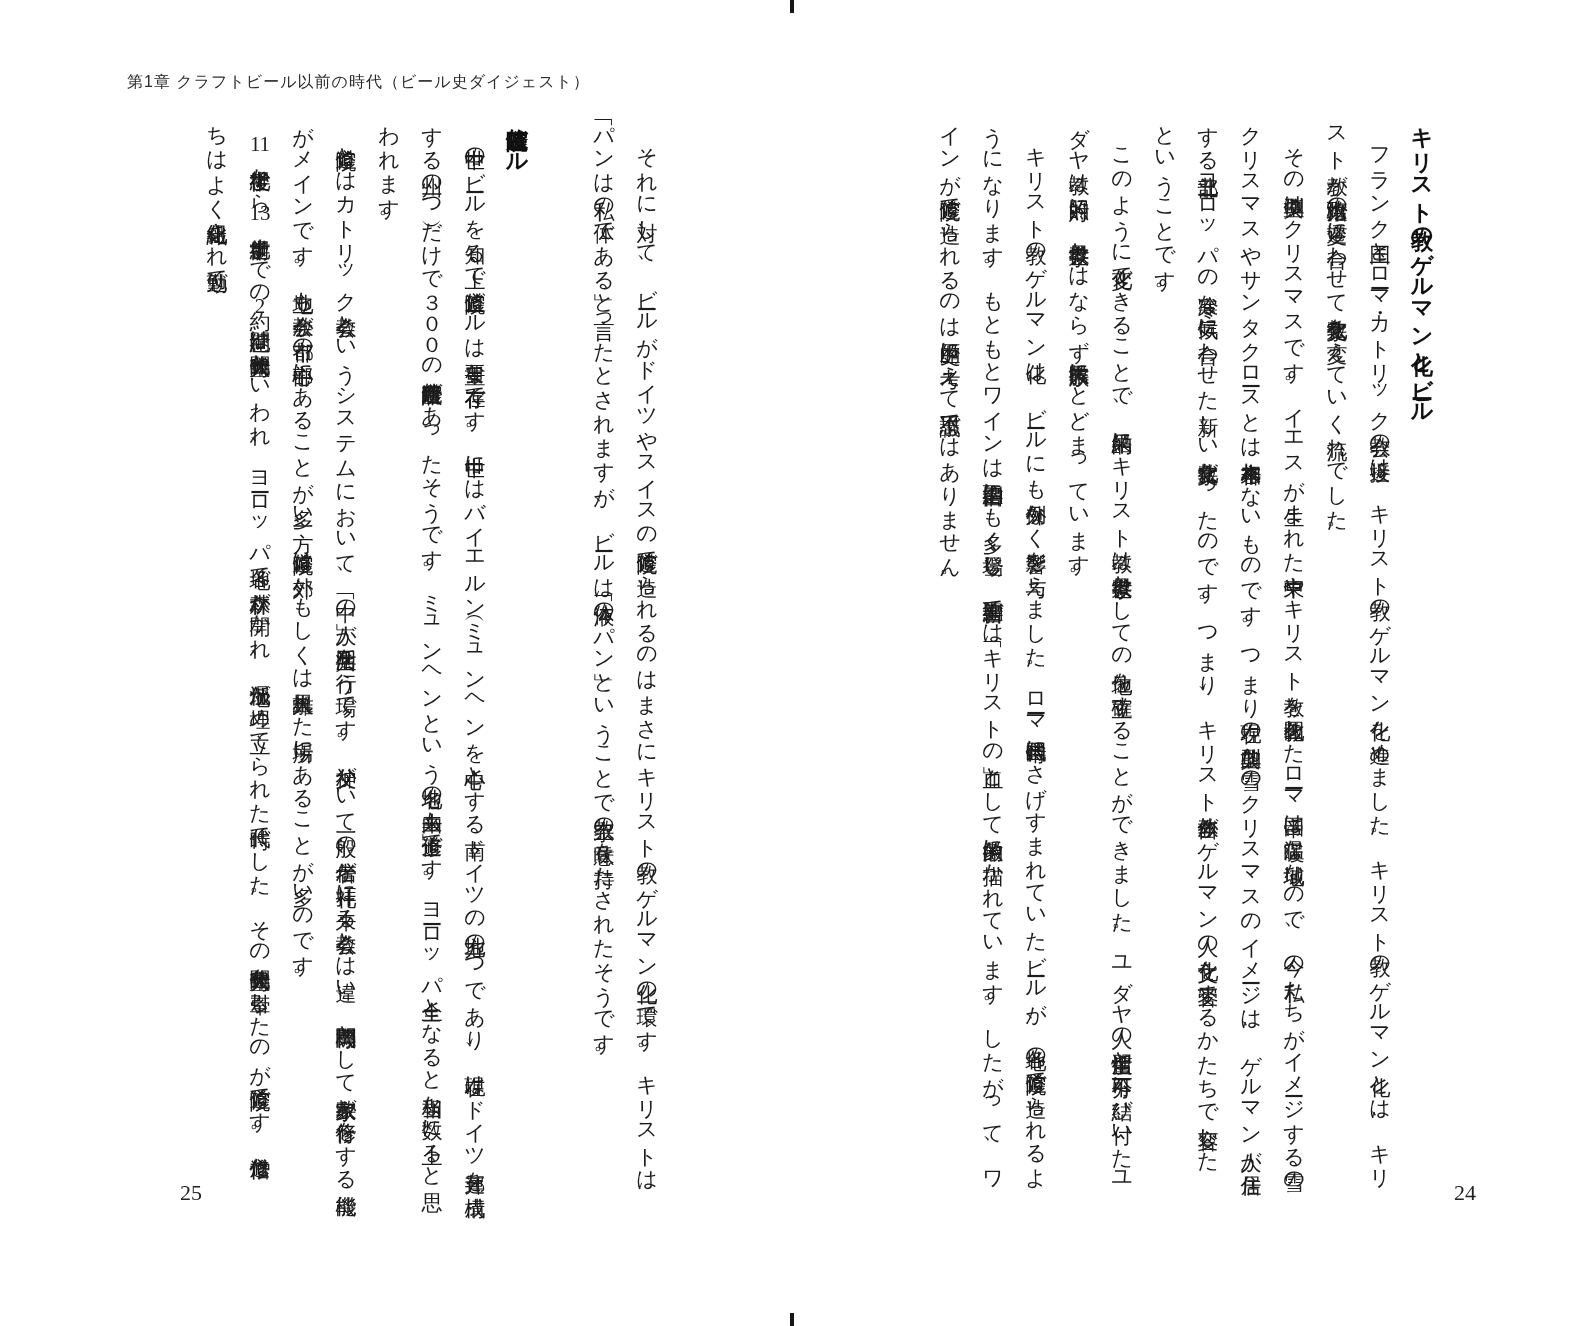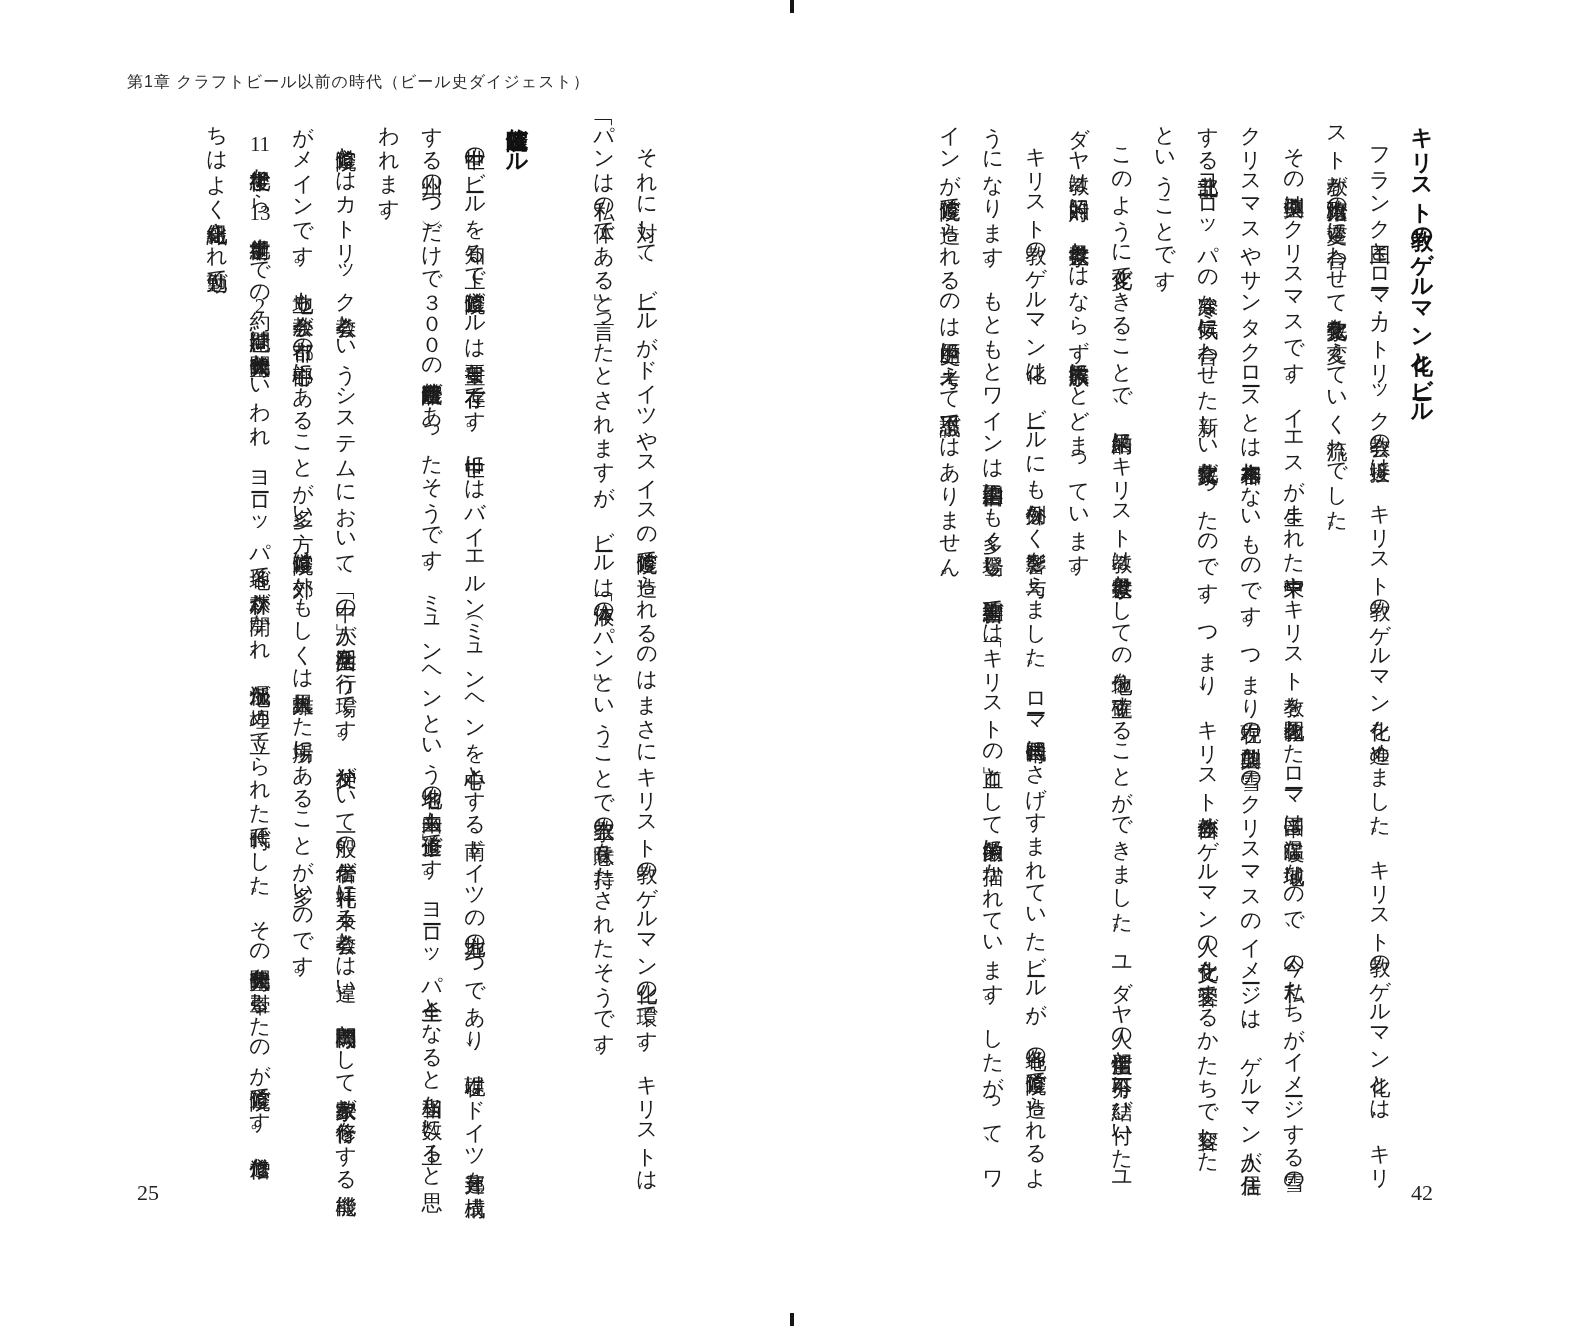--- a/index.html
+++ b/index.html
@@ -79,40 +79,41 @@
     -webkit-text-combine: horizontal;
     text-combine-upright: all;
   }
 
   .page-num {
     position: absolute;
     top: 1180px;
     font-family: "Liberation Serif", "DejaVu Serif", serif;
     font-size: 22px;
     color: #222222;
+    margin-left: 43px;
   }
   .page-num.num-right { left: 1411px; }
   .page-num.num-left  { left: 137px; }
 </style>
 </head>
 <body>
 
 <div class="spread">
 
   <div class="gutter-mark top"></div>
   <div class="gutter-mark bottom"></div>
 
   <div class="vtext vtext-right">
     <h2 class="sec-heading">キリスト教のゲルマン化とビール</h2>
     <p>フランク王国とローマ・カトリック教会の接近は、キリスト教のゲルマン化を進めました。キリスト教のゲルマン化とは、キリスト教が政治権力の変遷に合わせて宗教文化を変えていく流れでした。</p>
     <p>その典型例はクリスマスです。イエスが生まれた中東やキリスト教を国教化したローマ帝国は温暖な地域なので、今の私たちがイメージする雪のクリスマスやサンタクロースとは本来相容れないものです。つまり現在の典型的な雪のクリスマスのイメージは、ゲルマン人が居住する北部ヨーロッパの寒冷な気候に合わせた新しい宗教文化だったのです。つまり、キリスト教自体がゲルマン人の文化を受容するかたちで変容したということです。</p>
     <p>このように変化できることで、結果的にキリスト教は世界宗教としての地位を確立することができました。ユダヤ人の生活習慣と不可分に結び付いたユダヤ教は対照的に、世界宗教とはならず民族宗教にとどまっています。</p>
     <p>キリスト教のゲルマン化は、ビールにも例外なく影響を与えました。ローマ帝国時代にさげすまれていたビールが、各地の修道院で造られるようになります。もともとワインは旧約聖書にも多く登場し、新約聖書では「キリストの血」として象徴的に描かれています。したがって、ワインが修道院で造られるのは歴史的に考えて不思議ではありません。</p>
   </div>
-  <div class="page-num num-right">42</div>
+  <div class="page-num num-right">24</div>
 
   <div class="running-head">第1章 クラフトビール以前の時代（ビール史ダイジェスト）</div>
 
   <div class="vtext vtext-left">
     <p>それに対して、ビールがドイツやスイスの修道院で造られるのはまさにキリスト教のゲルマン化の一環です。キリストは「パンは私の体である」と言ったとされますが、ビールは「液体のパン」ということで宗教上の意味を持たされたそうです。</p>
     <h2 class="sec-heading with-space">修道院ビール</h2>
     <p>中世のビールを知る上で修道院ビールは重要な存在です。中世にはバイエルン（ミュンヘンを中心とする南ドイツの地方の一つであり、現在はドイツ連邦を構成する州の一つ）だけで３００の修道院醸造所があったそうです。ミュンヘンという地名の由来も「修道士」です。ヨーロッパ全土となると相当な数に上ると思われます。</p>
     <p>修道院とはカトリック教会というシステムにおいて、「中の人」が共同生活を行う場です。神父がいて一般の信者が礼拝に来る教会とは違い、専門機関として宗教家が修行をする機能がメインです。立地も教会が都市の中心部にあることが多い一方、修道院は郊外、もしくは人里離れた場所にあることが多いのです。</p>
     <p>
       <span class="tcy">11</span><span>世紀後半から</span><span class="tcy">13</span><span>世紀前半までの約</span><span class="tcy">2</span><span>世紀間は大開墾時代といわれ、ヨーロッパ各地で森林が開かれ、低湿地が埋め立てられた時代でした。その大開墾時代を牽引したのが修道院です。修道僧たちはよく組織化され勤勉で</span>

